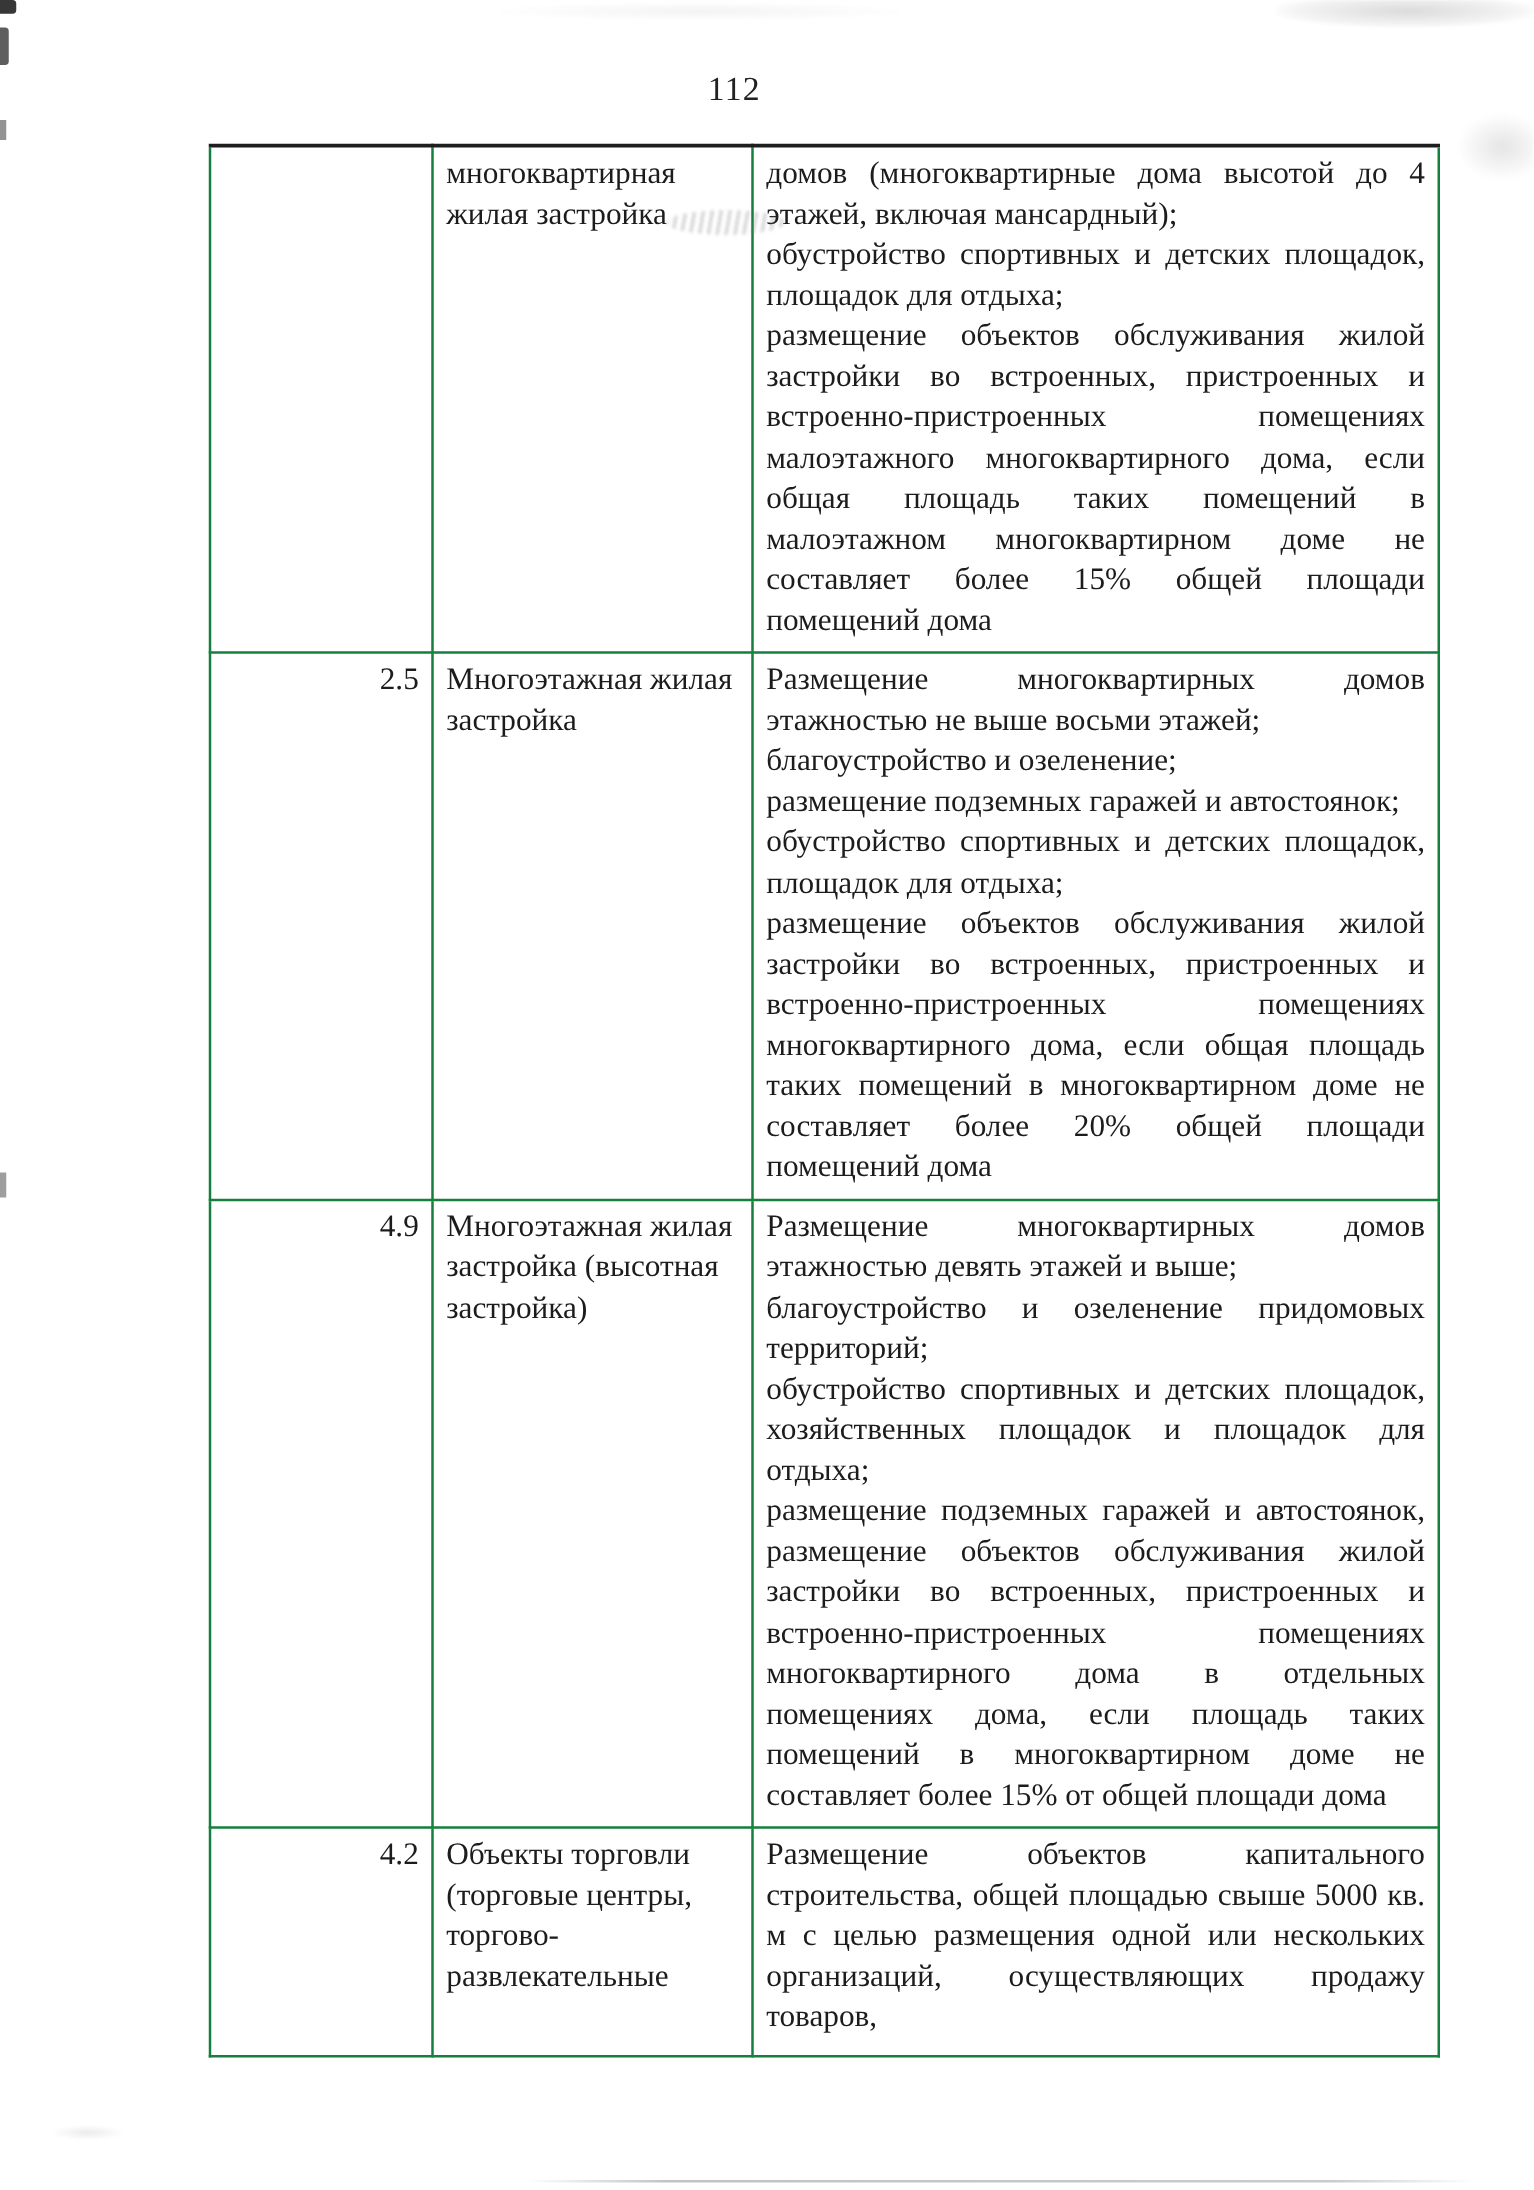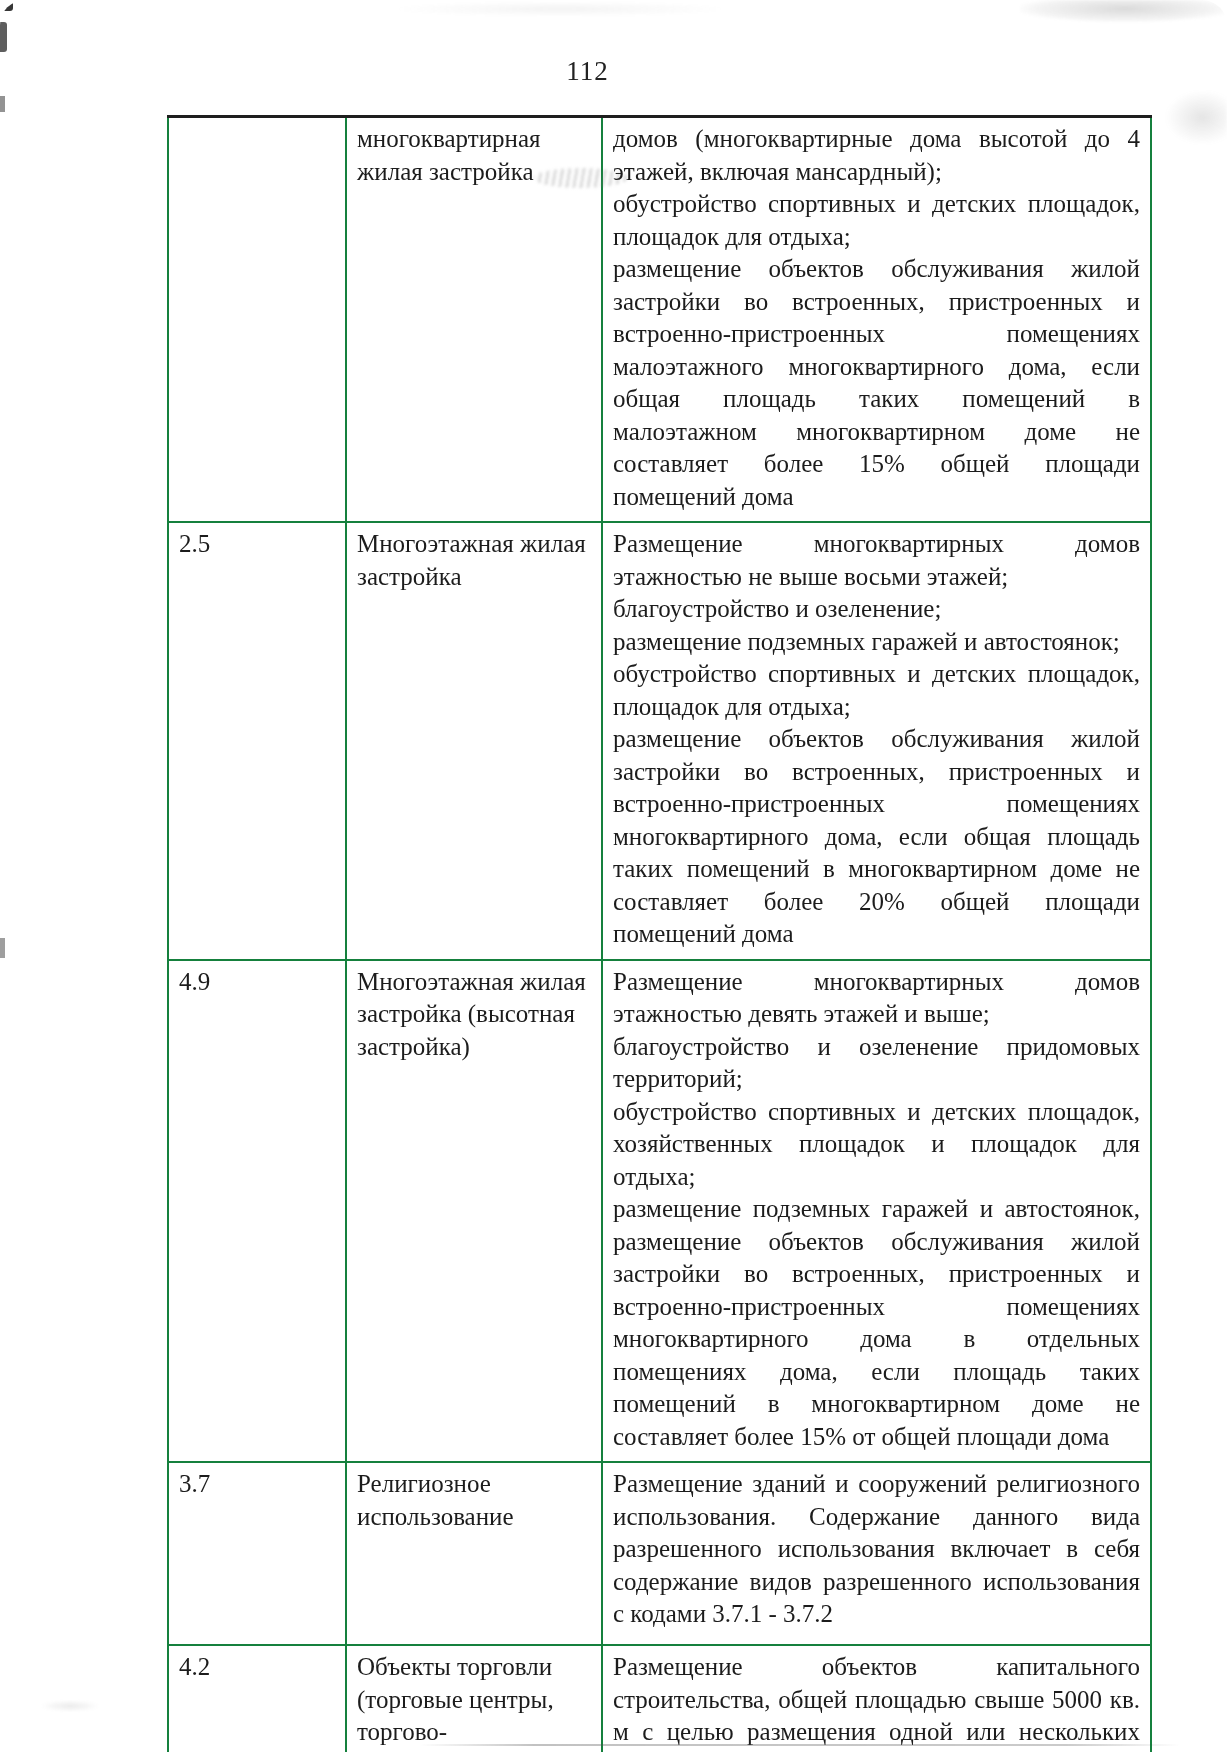--- a/index.html
+++ b/index.html
@@ -8,21 +8,20 @@
     background: #ffffff;
   }
   .page {
     position: relative;
     width: 1227px;
     height: 1752px;
     background: #ffffff;
     overflow: hidden;
     font-family: "Liberation Serif", "DejaVu Serif", serif;
     color: #1c1c1c;
-    border-radius: 25px;
   }
   .page-number {
     position: absolute;
     top: 56px;
     left: 0;
     right: 52px;
     text-align: center;
     font-size: 27px;
     letter-spacing: 1px;
     color: #222;
@@ -41,21 +40,21 @@
   table.vri-table col.c-name { width: 256px; }
   table.vri-table col.c-desc { width: 549px; }
   table.vri-table td {
     border: 2px solid #15803d;
     vertical-align: top;
     font-size: 25px;
     line-height: 1.3;
     padding: 5px 10px 8px 10px;
     overflow: hidden;
   }
-  td.col-code { padding-left: 13px; }
+  td.col-code { padding-left: 13px; text-align: right; }
   td.col-name { padding-left: 9px; padding-right: 14px; }
   td.col-desc {
     padding-left: 11px;
     padding-right: 13px;
     text-align: justify;
     white-space: pre-line;
   }
   tr:nth-child(1) td { height: 348px; }
   tr:nth-child(2) td { height: 398px; }
   tr:nth-child(3) td { height: 450px; }
@@ -134,25 +133,20 @@
 
   <tr class="vri-row">
     <td class="col-code">4.9</td>
     <td class="col-name">Многоэтажная жилая застройка (высотная застройка)</td>
     <td class="col-desc">Размещение многоквартирных домов этажностью девять этажей и выше;
 благоустройство и озеленение придомовых территорий;
 обустройство спортивных и детских площадок, хозяйственных площадок и площадок для отдыха;
 размещение подземных гаражей и автостоянок, размещение объектов обслуживания жилой застройки во встроенных, пристроенных и встроенно-пристроенных помещениях многоквартирного дома в отдельных помещениях дома, если площадь таких помещений в многоквартирном доме не составляет более 15% от общей площади дома</td>
   </tr>
 
-  <tr class="vri-row">
-    <td class="col-code">3.7</td>
-    <td class="col-name">Религиозное использование</td>
-    <td class="col-desc">Размещение зданий и сооружений религиозного использования. Содержание данного вида разрешенного использования включает в себя содержание видов разрешенного использования с кодами 3.7.1 - 3.7.2</td>
-  </tr>
 
   <tr class="vri-row">
     <td class="col-code">4.2</td>
     <td class="col-name">Объекты торговли (торговые центры, торгово-развлекательные</td>
     <td class="col-desc">Размещение объектов капитального строительства, общей площадью свыше 5000 кв. м с целью размещения одной или нескольких организаций, осуществляющих продажу товаров,</td>
   </tr>
 </tbody>
   </table>
 
   <div class="artifact smudge-top-1"></div>

